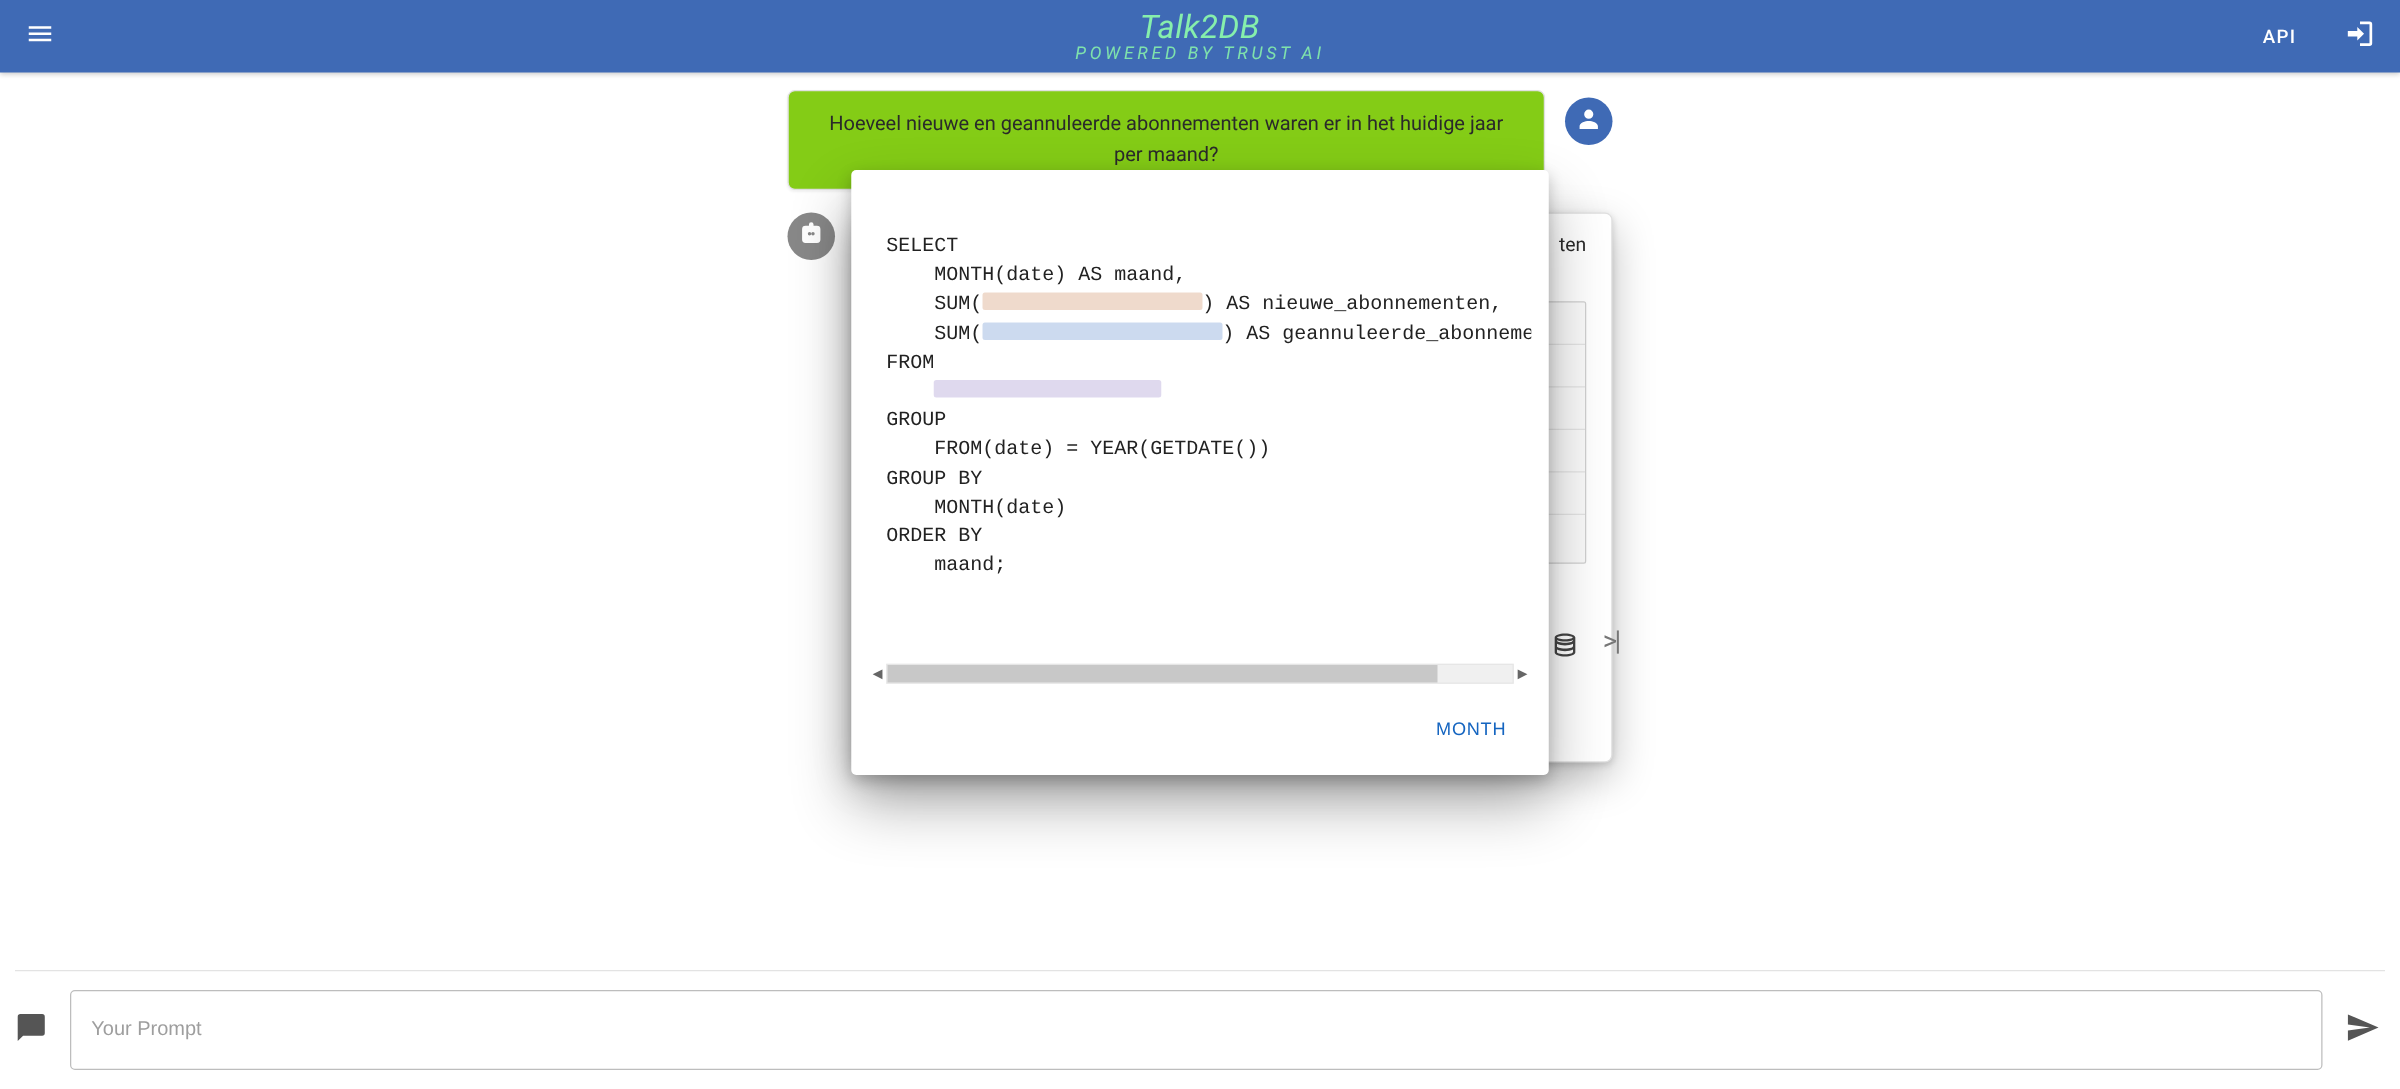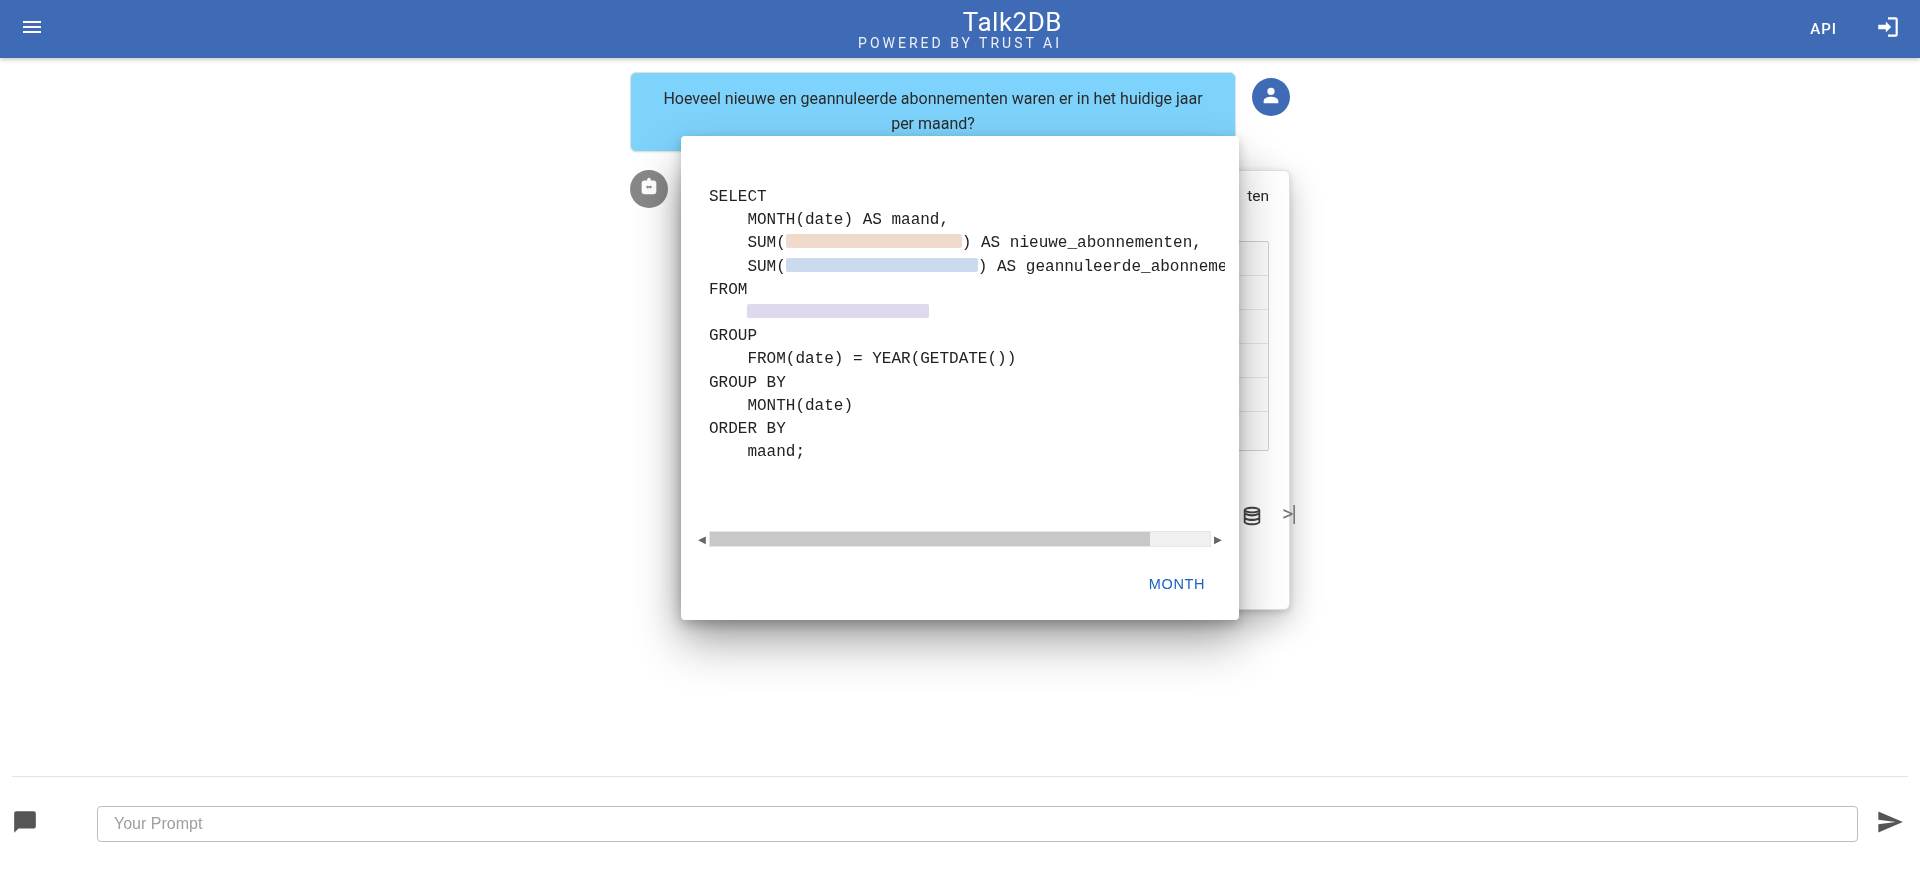--- a/index.html
+++ b/index.html
@@ -17,21 +17,21 @@
     box-shadow: 0 2px 4px rgba(0,0,0,0.2);
     z-index: 5;
   }
   .appbar .menu-btn {
     width: 40px; height: 40px; display:flex; align-items:center; justify-content:center;
     border-radius: 50%; cursor:pointer; color:#fff;
   }
   .appbar .menu-btn svg { width:24px; height:24px; fill:#fff; }
   .appbar .title-block {
     position:absolute; left:50%; transform:translateX(-50%);
-    text-align:right; color:#ffffff;
+    text-align:center; color:#86efac;font-style:italic;
   }
   .appbar .title-block .title { font-size:26px; font-weight:400; letter-spacing:0.5px; }
   .appbar .title-block .subtitle { font-size:14px; letter-spacing:3px; margin-top:-2px; opacity:0.9; }
   .appbar .right {
     margin-left:auto; display:flex; align-items:center; gap:31px;
   }
   .appbar .api-txt { font-size:15px; letter-spacing:1px; font-weight:500; }
   .appbar .logout-btn { width:40px; height:40px; display:flex; align-items:center; justify-content:center; cursor:pointer;}
   .appbar .logout-btn svg { width:26px; height:26px; fill:#fff; }
 
@@ -47,21 +47,21 @@
     top: 14px;
     left: 50%;
     transform: translateX(-50%);
     width: 660px;
     display:flex;
     align-items:flex-start;
     gap: 16px;
   }
   .user-msg .bubble {
     flex:1;
-    background:#7dd3fc;
+    background:#84cc16;
     border:1px solid #e0e0e0;
     border-radius:6px;
     padding: 14px 22px;
     font-size:16px;
     line-height:1.55;
     text-align:center;
     color:#2a2a2a;
     box-shadow: 0 1px 2px rgba(0,0,0,0.06);
   }
   .user-msg .avatar {
@@ -203,28 +203,27 @@
     right: 12px;
     height: 58px;
     display:flex;
     align-items:center;
     gap: 14px;
   }
   .prompt-bar .chat-icon { width:30px; height:30px; }
   .prompt-bar .chat-icon svg { width:26px; height:26px; fill:#555; }
   .prompt-input {
     flex:1;
-    height: 36px;
+    height: 64px;
     border: 1px solid #bdbdbd;
     border-radius: 4px;
     padding: 0 16px;
     font-size: 16px;
     color:#333;
     outline:none;
-    margin-left:41px;
   }
   .prompt-input::placeholder { color:#9e9e9e; }
   .send-btn { width:36px; height:36px; display:flex; align-items:center; justify-content:center; cursor:pointer;}
   .send-btn svg { width:28px; height:28px; fill:#555; }
 
   .divider {
     position:absolute;
     bottom: 94px;
     left: 12px; right: 12px;
     height:1px; background:#e3e3e3;

